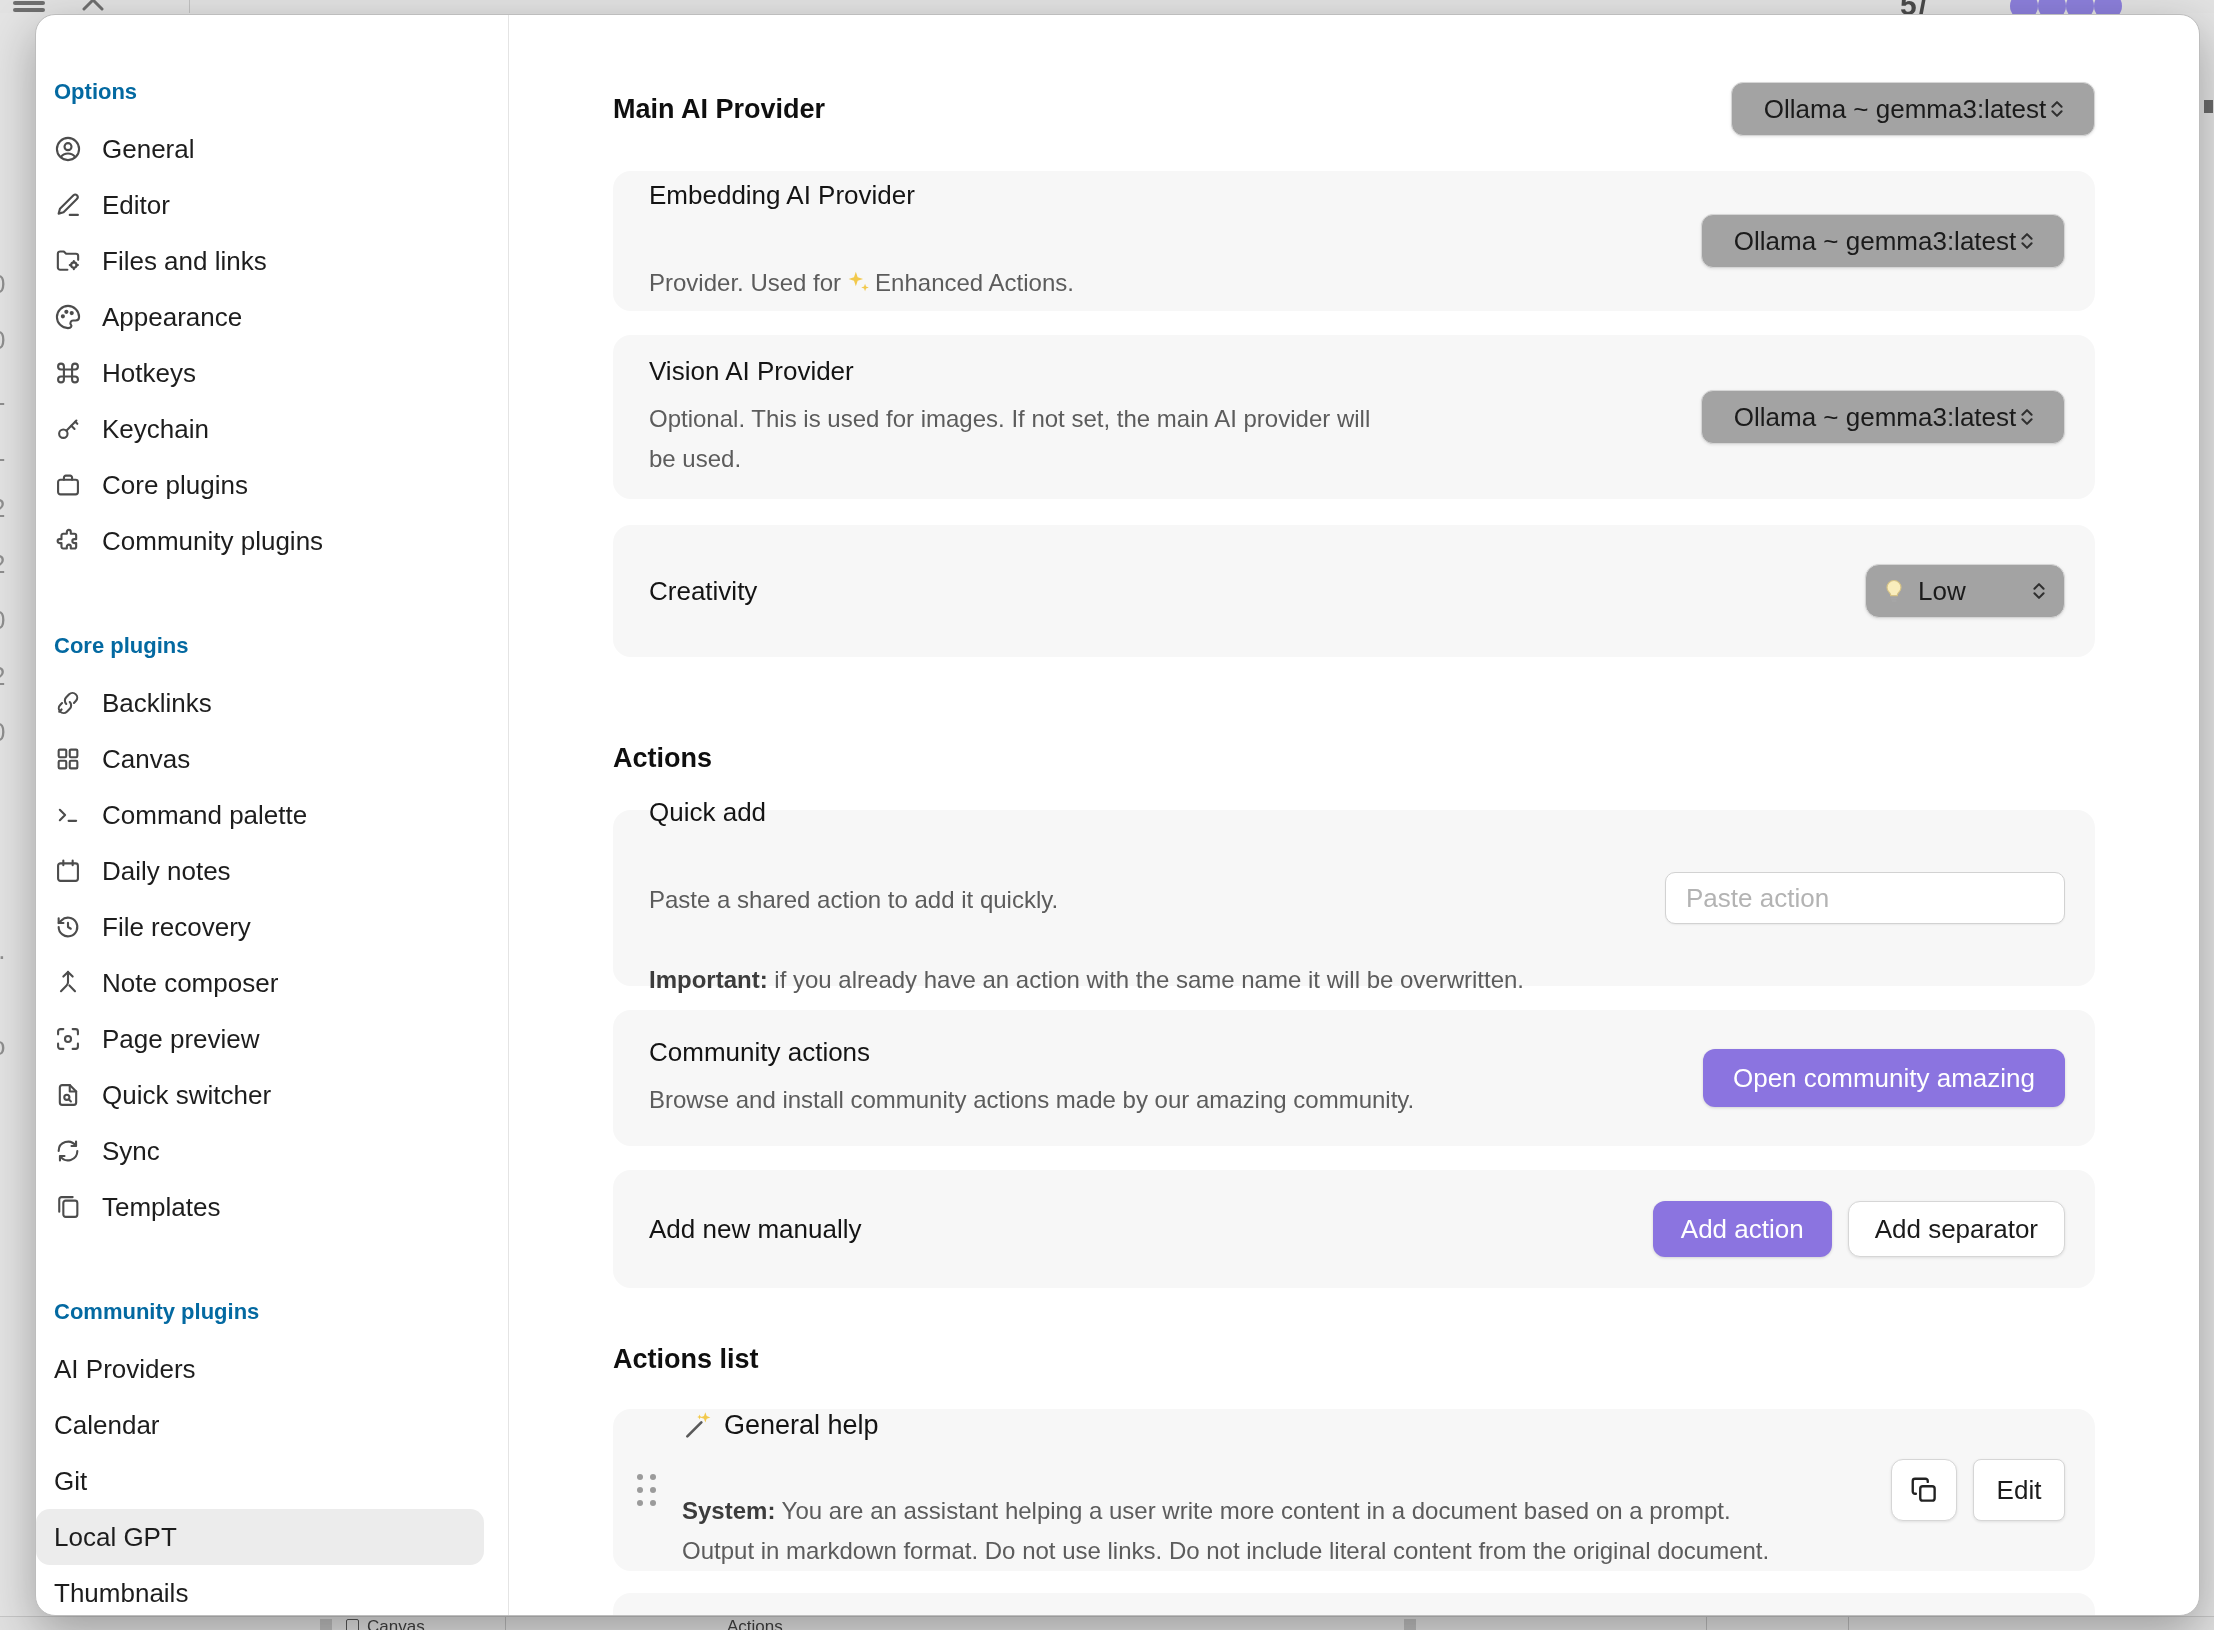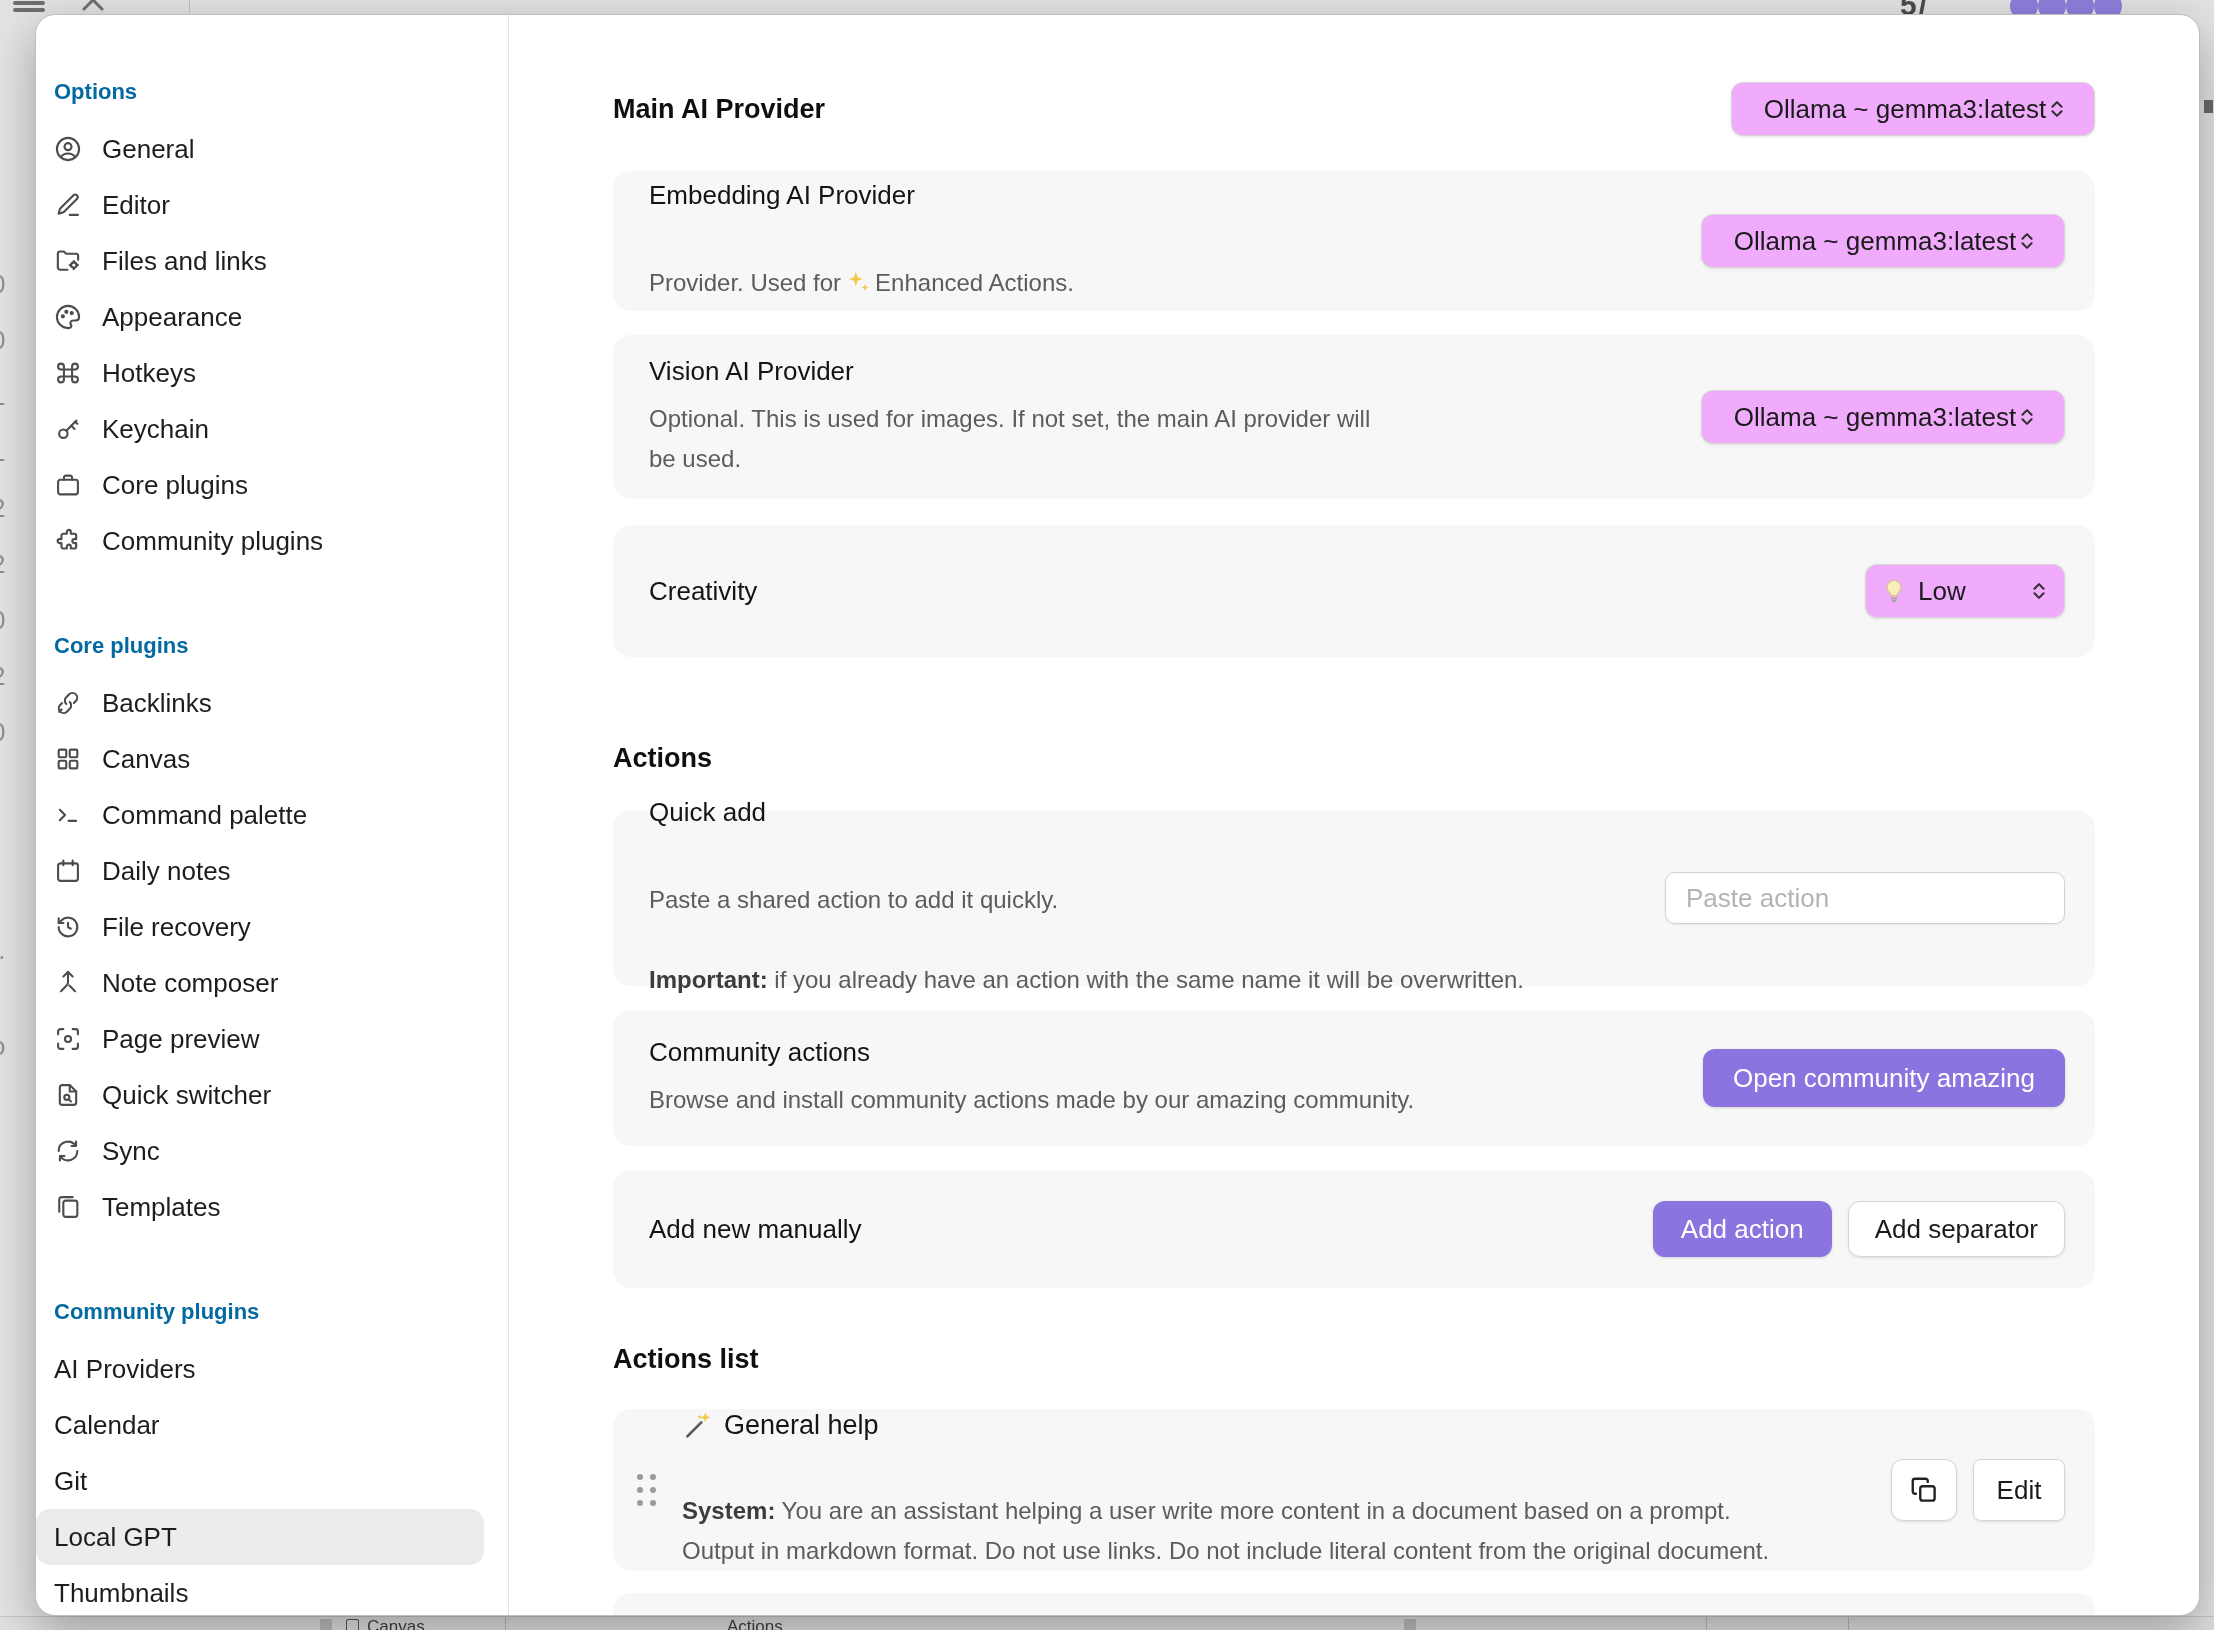--- a/index.html
+++ b/index.html
@@ -91,28 +91,28 @@
   .card-quickadd { margin-top:36px; height:176px; }
   .card-quickadd .txt { max-width:1020px; }
   .card-community { margin-top:24px; height:136px; }
   .card-addnew { margin-top:24px; height:118px; }
   .h2-actionslist { margin-top:56px; }
   .card-generalhelp { margin-top:34px; height:162px; padding-left:24px; justify-content:flex-start; }
   .card-partial { margin-top:22px; height:80px; }
 
   
   .select {
-    background:#f0abfc; border:1px solid #d6d6d6; border-radius:12px;
+    background:#a3a3a3; border:1px solid #d6d6d6; border-radius:12px;
     box-shadow:0 1px 3px rgba(0,0,0,0.10);
     height:54px; display:flex; align-items:center; gap:0;
     padding:0 16px 0 22px; font-size:26px; color:#1b1b1b; cursor:pointer;
     flex:0 0 auto;
   }
   .select-wide { width:364px; justify-content:center; }
-  .select-small { width:200px; padding:0 14px 0 14px; justify-content:space-between; }
+  .select-small { width:200px; padding:0 14px 0 14px; justify-content:space-between;border-radius:14px; }
   .chev svg { width:22px; height:22px; stroke:#2f2f2f; stroke-width:2.3; fill:none; stroke-linecap:round; stroke-linejoin:round; }
 
   .text-input {
     width:400px; height:52px; background:#fff;
     border:1px solid #d2d2d2; border-radius:10px;
     font-family:"Liberation Sans",sans-serif;
     font-size:26px; color:#1b1b1b; padding:0 20px;
     box-shadow:0 1px 2px rgba(0,0,0,0.06);
   }
   .text-input::placeholder { color:#b3b3b3; }

